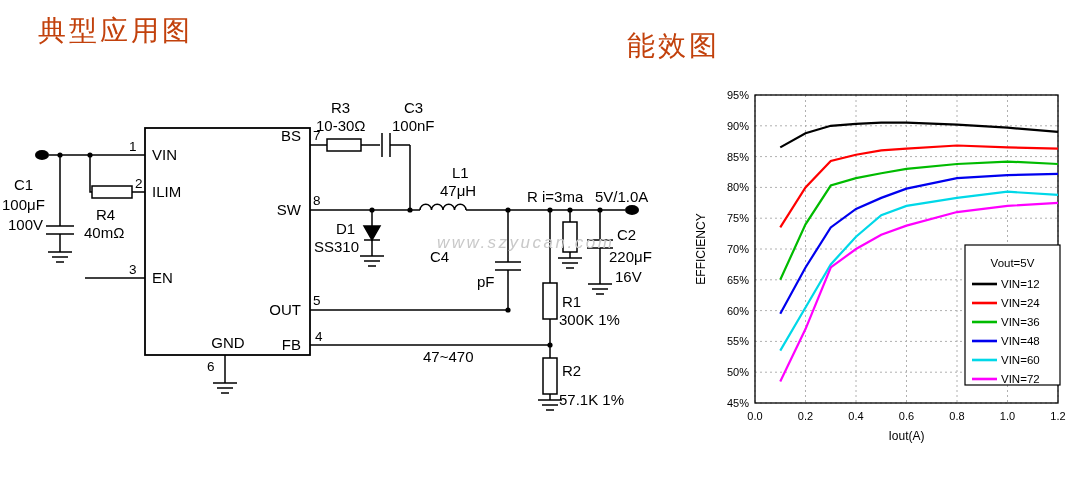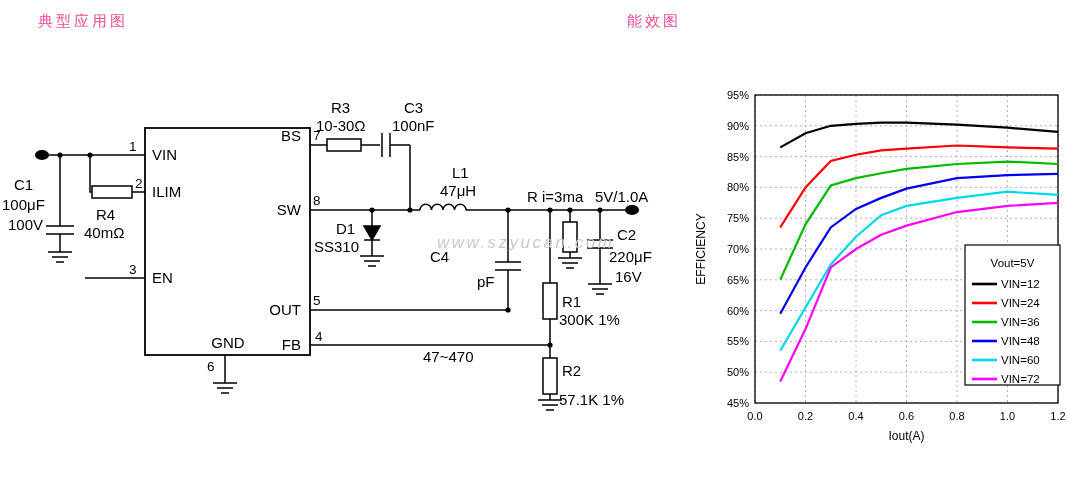--- a/index.html
+++ b/index.html
@@ -1,21 +1,21 @@
 <!DOCTYPE html>
 <html><head>
 <meta charset="utf-8">
 <style>
   html,body{margin:0;padding:0;background:#fff;}
   #page{position:relative;width:1067px;height:485px;background:#fff;overflow:hidden;
         font-family:"Liberation Sans",sans-serif;}
-  .title{position:absolute;font-family:Liberation Sans, sans-serif;font-size:15px;
-         color:#ec4899;letter-spacing:3px;white-space:nowrap;}
+  .title{position:absolute;font-family:Liberation Sans, sans-serif;font-size:28px;
+         color:#c2410c;letter-spacing:3px;white-space:nowrap;}
   #title-left{left:38px;top:12px;}
-  #title-right{left:627px;top:12px;text-align:center;}
+  #title-right{left:627px;top:27px;text-align:center;}
   svg{position:absolute;}
   #schematic{left:0;top:0;}
   #chart-svg{left:690px;top:55px;}
   #schematic text{font-family:"Liberation Sans",sans-serif;font-size:15px;fill:#000;}
   #schematic text.pn{font-size:13.5px;}
   #schematic .wm{font-size:17px;fill:#c9c9c9;font-style:italic;letter-spacing:2.5px;}
   #chart-svg text{font-family:"Liberation Sans",sans-serif;fill:#000;}
   #chart-svg .grid{stroke:#b0b0b0;stroke-width:1;stroke-dasharray:2 3;}
   #chart-svg .tick{font-size:11px;}
   #chart-svg .axis{font-size:12px;}

